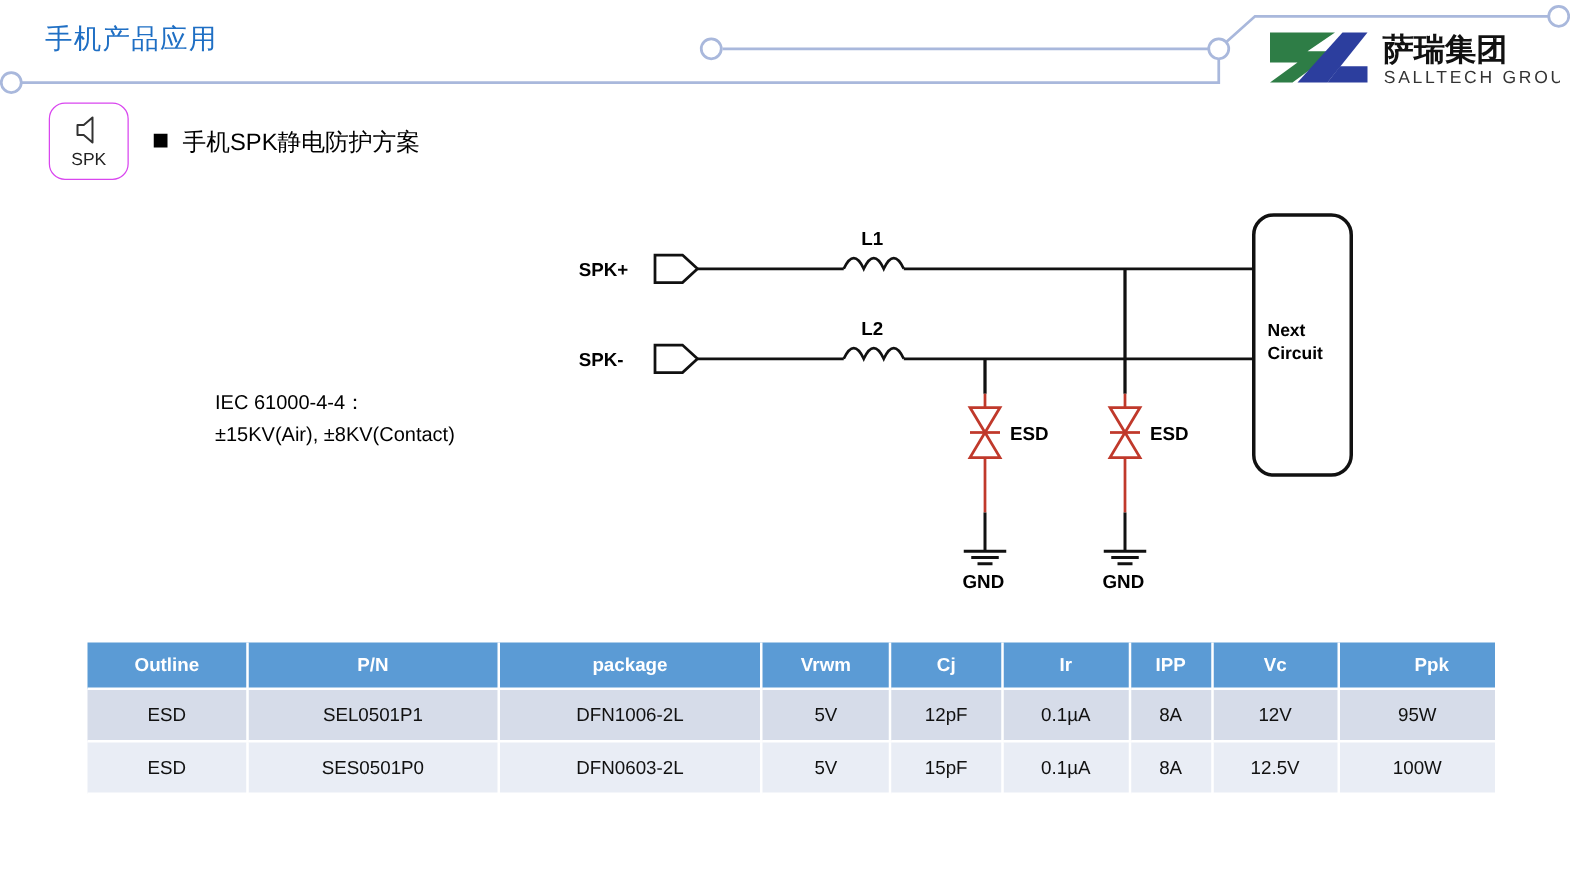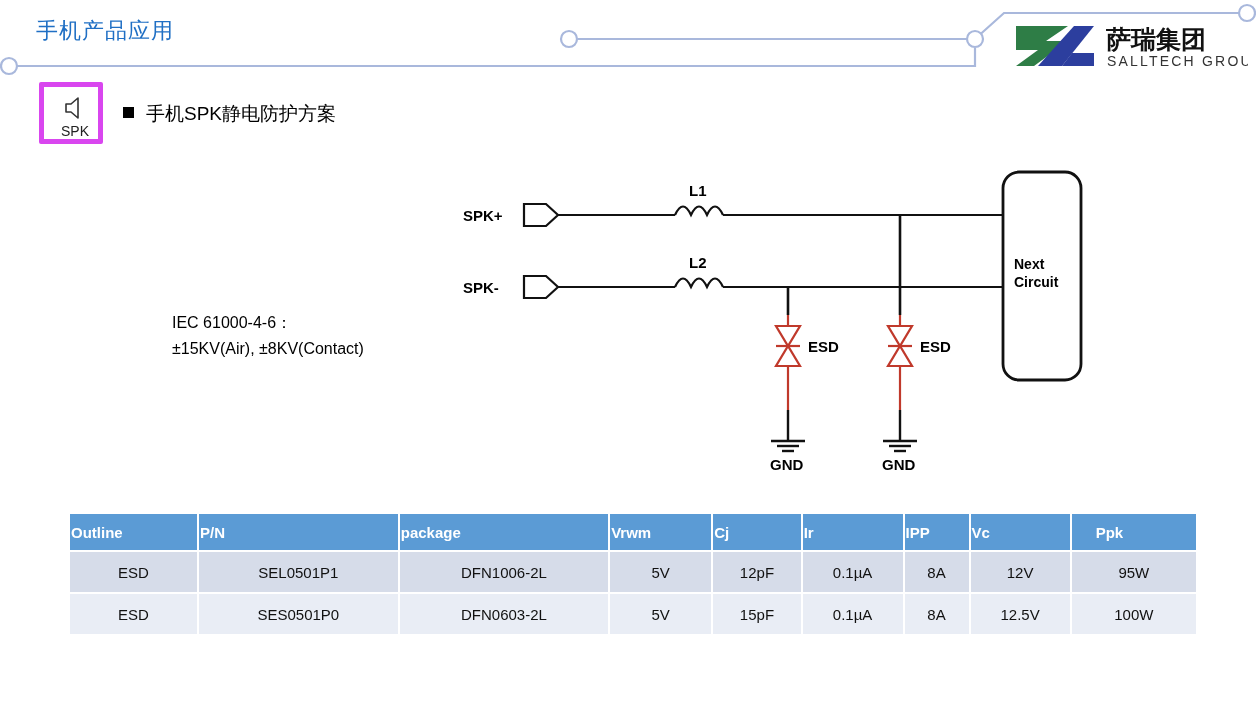--- a/index.html
+++ b/index.html
@@ -41,22 +41,22 @@
     height: 52px;
   }
 
   
   #spk-icon-box {
     position: absolute;
     left: 39px;
     top: 82px;
     width: 64px;
     height: 62px;
-    border: 5px solid #d946ef;
-    border-radius: 2px;
+    border: 1px solid #d946ef;
+    border-radius: 13px;
     background: #fff;
     box-sizing: border-box;
   }
   #spk-icon-glyph {
     position: absolute;
     left: 0; top: 7px;
     width: 62px; height: 28px;
   }
   #spk-icon-label {
     position: absolute;
@@ -117,21 +117,21 @@
     border-collapse: collapse;
     font-size: 15px;
   }
   #spec-table th {
     background: #5B9BD5;
     color: #ffffff;
     font-weight: bold;
     height: 34px;
     border-right: 2px solid #ffffff;
     border-bottom: 2px solid #ffffff;
-    text-align: left;
+    text-align: center;
   }
   #spec-table th:last-child { border-right: none; padding-left: 24px; }
   #spec-table td {
     height: 38px;
     text-align: center;
     color: #111;
     border-right: 2px solid #ffffff;
     border-bottom: 2px solid #ffffff;
   }
   #spec-table td:last-child { border-right: none; margin-top: 44px; }
@@ -236,21 +236,21 @@
     <line x1="894" y1="301" x2="906" y2="301"></line>
   </g>
   <text x="882" y="320" font-size="15" class="ckt-label">GND</text>
 
   <rect x="1003" y="22" width="78" height="208" rx="16" ry="16" fill="#ffffff" stroke="#111" stroke-width="2.8"></rect>
   <text x="1014" y="119" font-size="14" class="ckt-label">Next</text>
   <text x="1014" y="137" font-size="14" class="ckt-label">Circuit</text>
 </svg>
 
 <div id="iec-note">
-  <div>IEC 61000-4-6：</div>
+  <div>IEC 61000-4-4：</div>
   <div>±15KV(Air), ±8KV(Contact)</div>
 </div>
 
 <table id="spec-table">
   <thead>
     <tr>
       <th>Outline</th>
       <th>P/N</th>
       <th>package</th>
       <th>Vrwm</th>

